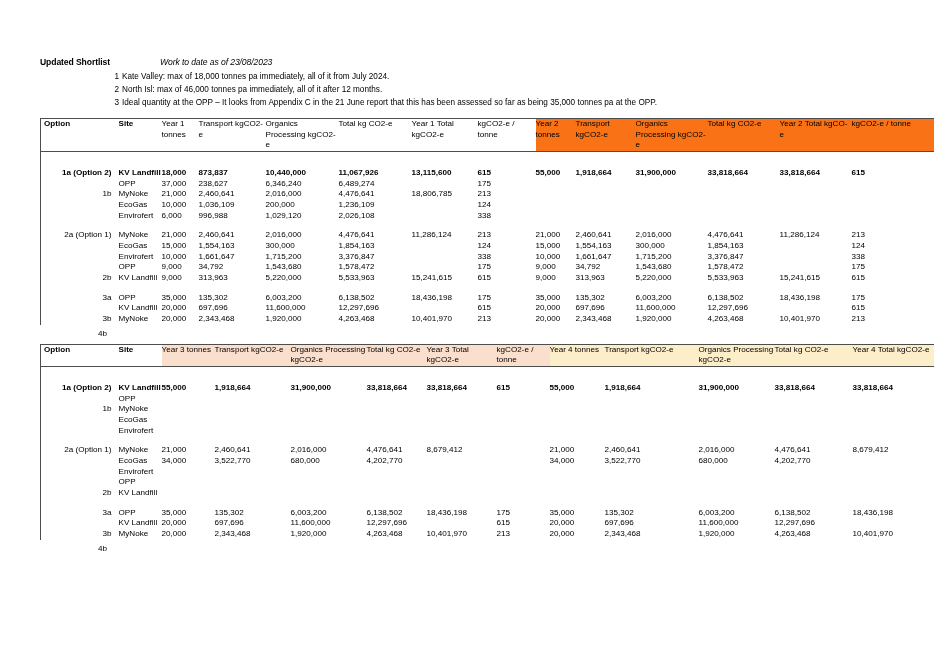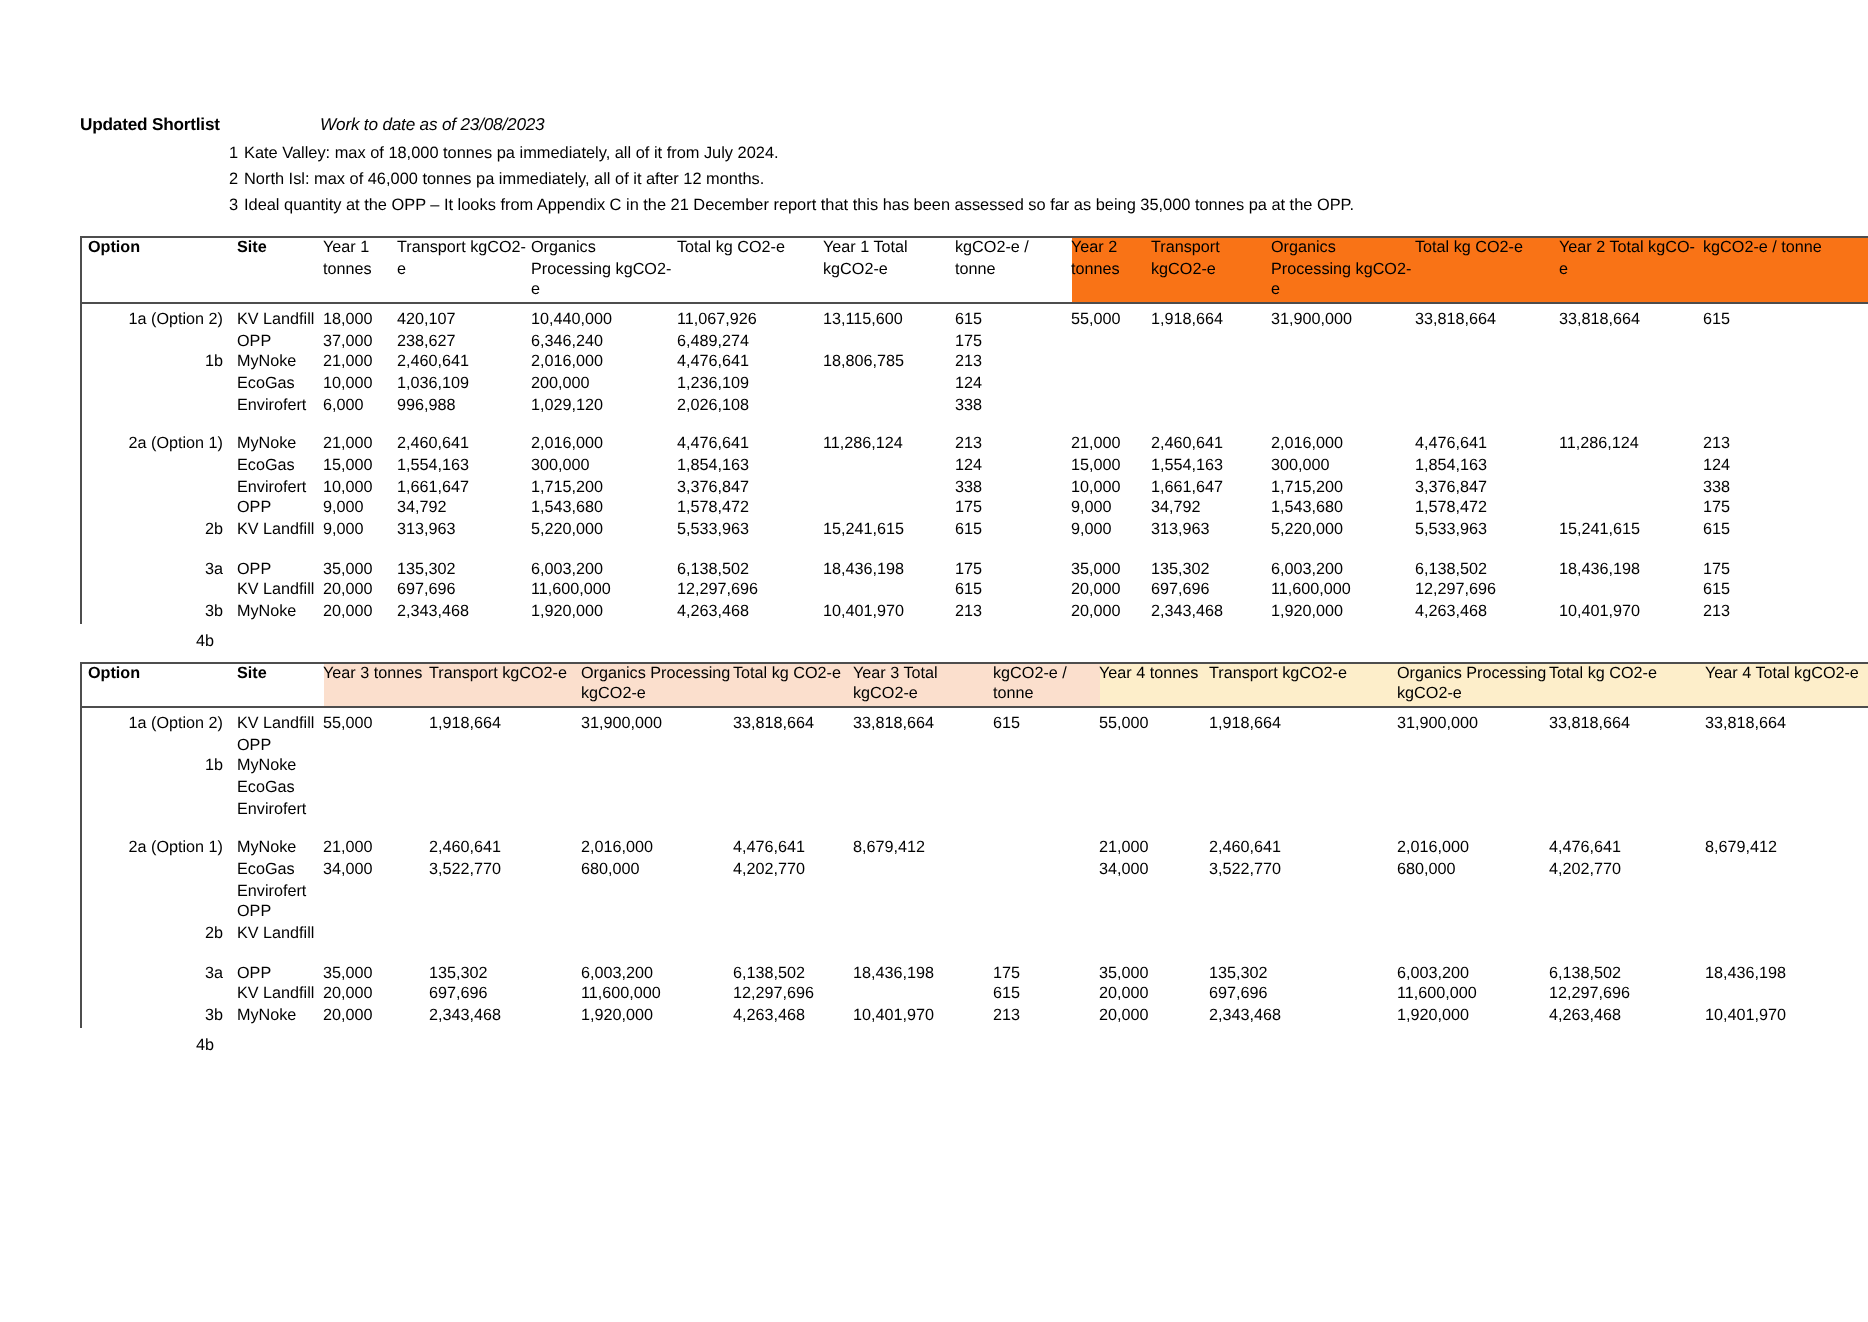--- a/index.html
+++ b/index.html
@@ -96,21 +96,21 @@
   tbody td {
     padding: 0.7px 3px 0.7px 2px;
     font-size: 8.1px;
     white-space: nowrap;
   }
   tbody td.lead-cell {
     border-left: 1.4px solid #4d4d4d;
     text-align: right;
     padding-right: 7px;
   }
-  tbody tr.first-body-row td { padding-top: 3px; }
+  tbody tr.first-body-row td { padding-top: 16px; font-weight: bold; }
   .spacer-row td {
     height: 9px;
     border-left: 1.4px solid #4d4d4d;
   }
   .spacer-row td.nob { border-left: none; }
 
   .footnote {
     font-size: 8.1px;
     padding-left: 58px;
     padding-top: 4px;
@@ -131,21 +131,21 @@
       <li>
         <span class="intro-num">1</span>
         <span>Kate Valley: max of 18,000 tonnes pa immediately, all of it from July 2024.</span>
       </li>
       <li>
         <span class="intro-num">2</span>
         <span>North Isl: max of 46,000 tonnes pa immediately, all of it after 12 months.</span>
       </li>
       <li>
         <span class="intro-num">3</span>
-        <span>Ideal quantity at the OPP – It looks from Appendix C in the 21 December report that this has been assessed so far as being 35,000 tonnes pa at the OPP.</span>
+        <span>Ideal quantity at the OPP – It looks from Appendix C in the 21 June report that this has been assessed so far as being 35,000 tonnes pa at the OPP.</span>
       </li>
     </ul>
   </div>
 
   <div class="tbl-wrap">
     <table class="grid">
       <colgroup>
         <col style="width:78px">
           <col style="width:43px">
         <col style="width:37px">
@@ -178,21 +178,21 @@
           <th class="y2 bold">Year 2 Total kgCO-e</th>
           <th class="y2">kgCO2-e / tonne</th>
         </tr>
       </thead>
       <tbody>
 
         <tr class="first-body-row">
           <td class="lead-cell y1">1a (Option 2)</td>
           <td class="y1">KV Landfill</td>
           <td class="y1">18,000</td>
-          <td class="y1">420,107</td>
+          <td class="y1">873,837</td>
           <td class="y1">10,440,000</td>
           <td class="y1">11,067,926</td>
           <td class="y1 bold">13,115,600</td>
           <td class="y1">615</td>
           <td class="y1">55,000</td>
           <td class="y1">1,918,664</td>
           <td class="y1">31,900,000</td>
           <td class="y1">33,818,664</td>
           <td class="y1 bold">33,818,664</td>
           <td class="y1">615</td>

